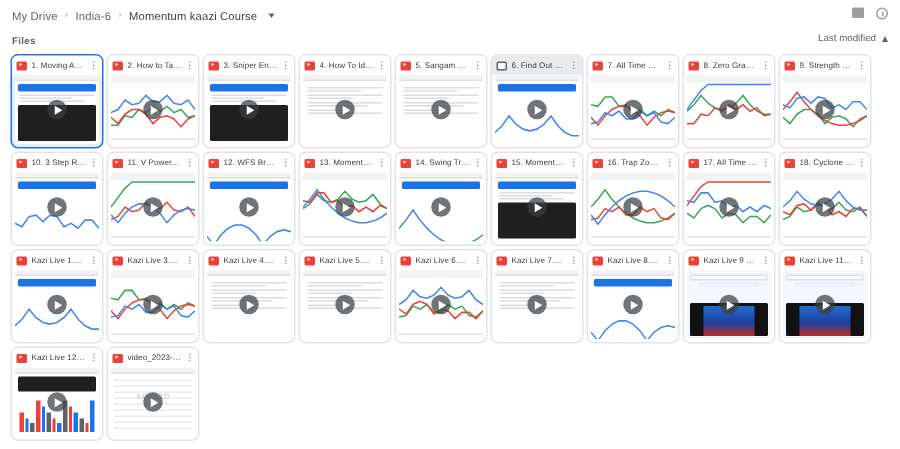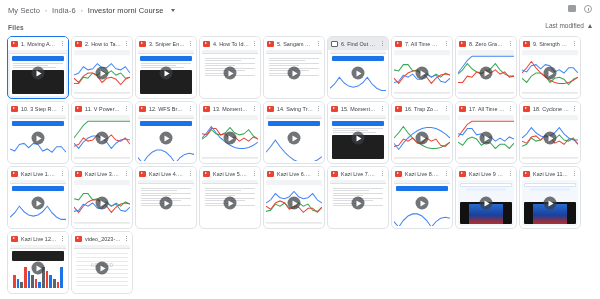--- a/index.html
+++ b/index.html
@@ -233,25 +233,25 @@
 
   .tb-candle { position: absolute; inset: 0; background: #fff; }
   .tb-bars { position: absolute; left: 3px; right: 3px; bottom: 3px; height: 60%; display: flex; align-items: flex-end; gap: 1px; }
   .tb-bars i { flex: 1; display: block; background: #9aa0a6; }
 </style>
 </head>
 <body>
 
 <div class="topbar">
   <div class="breadcrumb">
-    <span class="crumb">My Secto</span>
+    <span class="crumb">My Drive</span>
     <span class="crumb-sep">›</span>
     <span class="crumb">India-6</span>
     <span class="crumb-sep">›</span>
-    <span class="crumb current">Investor morni Course</span>
+    <span class="crumb current">Momentum kaazi Course</span>
     <span class="crumb-caret"></span>
   </div>
   <div class="topbar-right">
     <span class="icon-btn">
         <span class="ic-list"></span>
       </span>
     <span class="icon-btn">
         <span class="ic-info"></span>
       </span>
   </div>

